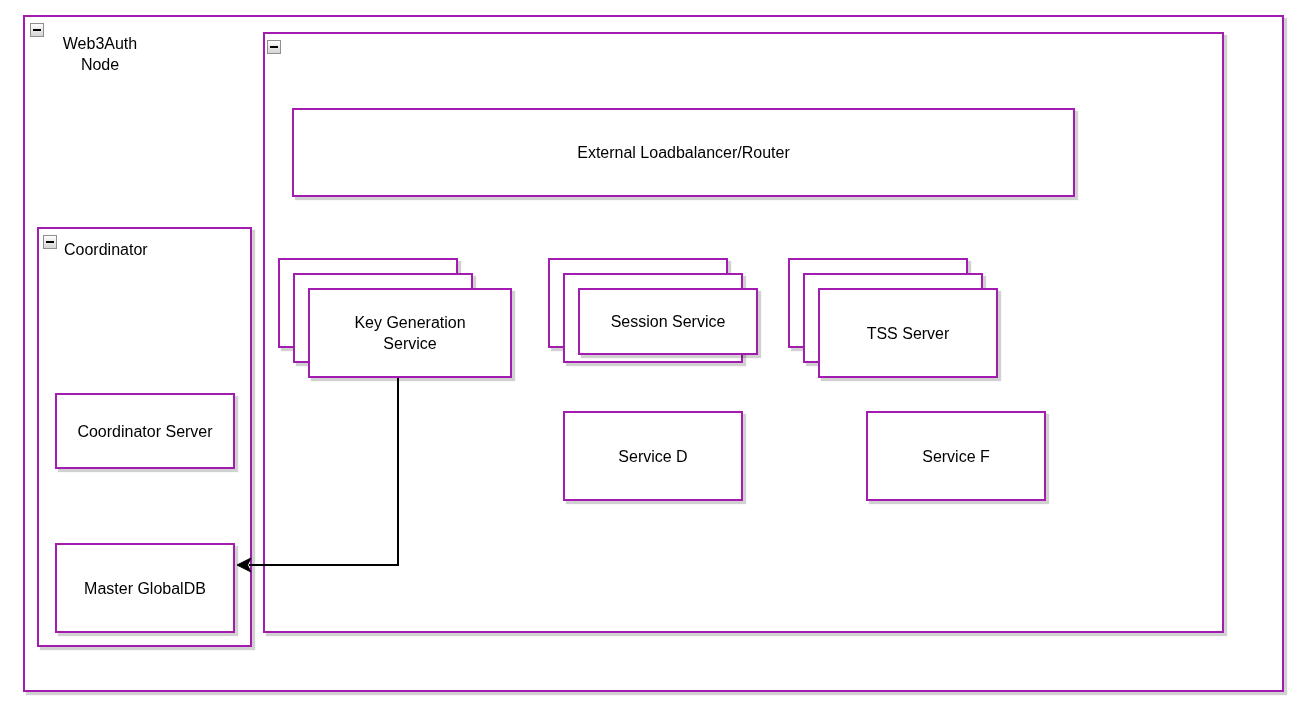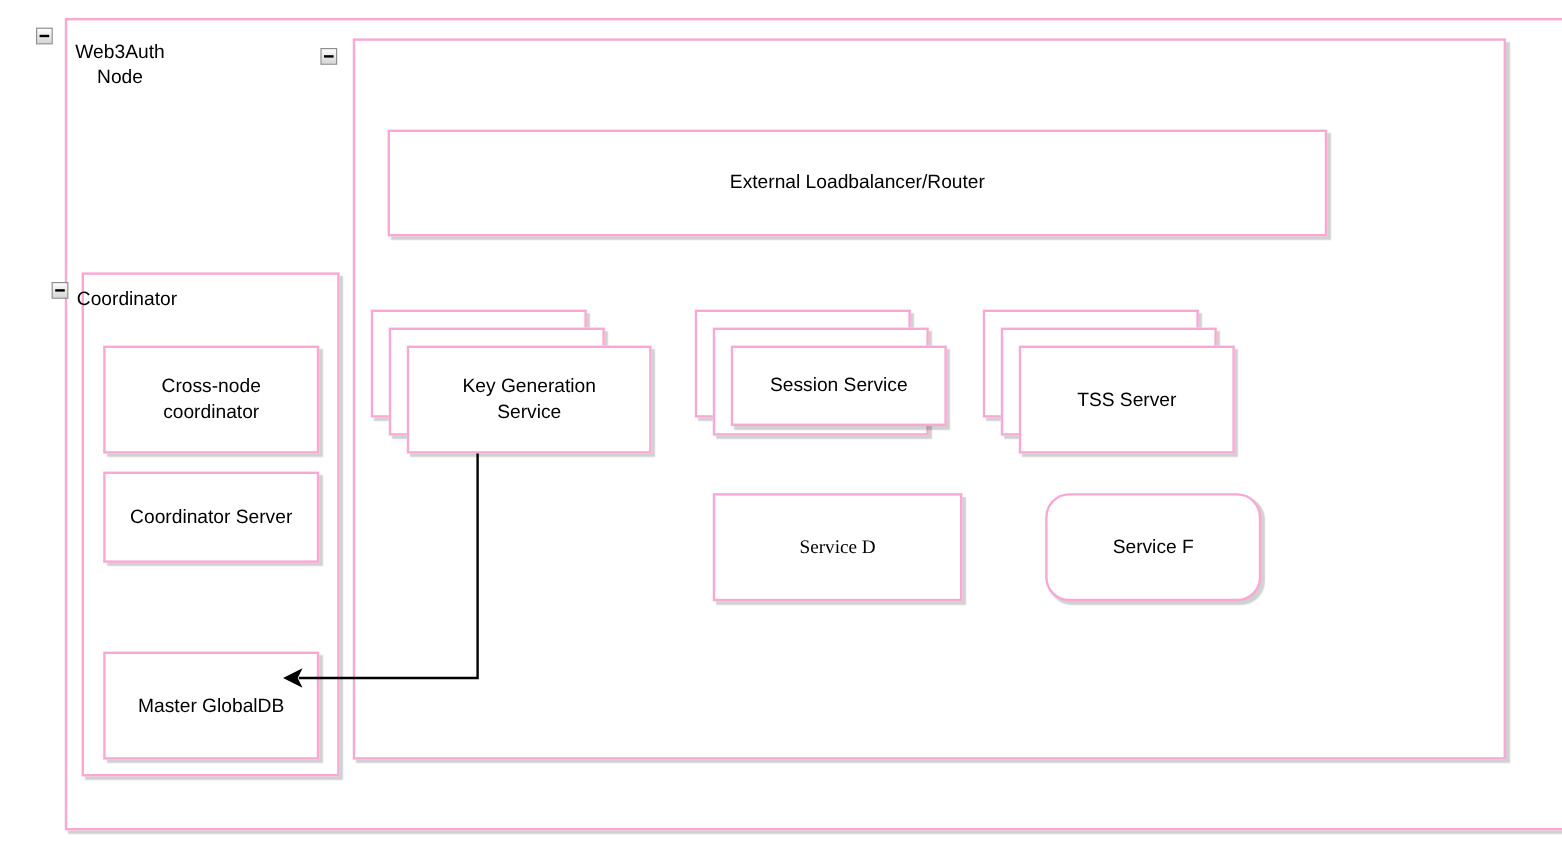--- a/index.html
+++ b/index.html
@@ -1,22 +1,22 @@
 <!DOCTYPE html>
 <html><head>
 <meta charset="utf-8">
 <style>
   html,body{margin:0;padding:0;background:#ffffff;}
   .canvas{
     position:relative;width:1302px;height:708px;background:#ffffff;
     font-family:"Liberation Sans", sans-serif;color:#000;overflow:hidden;
   }
   .box{
-    position:absolute;background:#ffffff;border:2px solid #f9a8d4;
-    box-sizing:border-box;box-shadow:3px 3px 1px rgba(0,0,0,0.18);margin-left:31px;
+    position:absolute;background:#ffffff;border:2px solid #a21caf;
+    box-sizing:border-box;box-shadow:3px 3px 1px rgba(0,0,0,0.18);
   }
   .group{background:#ffffff;}
   .shape-label{
     position:absolute;inset:0;display:flex;align-items:center;justify-content:center;
     text-align:center;font-size:16px;line-height:21px;white-space:pre-line;
   }
   .group-label{
     position:absolute;font-size:16px;line-height:21px;white-space:pre-line;
   }
   .group-label.centered{text-align:center;}
@@ -48,24 +48,20 @@
   <div class="box" style="left:292px;top:108px;width:783px;height:89px;">
     <div class="shape-label">External Loadbalancer/Router</div>
   </div>
 
   <div class="box group" style="left:37px;top:227px;width:215px;height:420px;"></div>
   <span class="collapse" style="left:43px;top:235px;">
       <span class="minus"></span>
     </span>
   <div class="group-label" style="left:64px;top:239px;">Coordinator</div>
 
-  <div class="box" style="left:55px;top:288px;width:180px;height:90px;">
-    <div class="shape-label">Cross-node
-coordinator</div>
-  </div>
 
   <div class="box" style="left:55px;top:393px;width:180px;height:76px;">
     <div class="shape-label">Coordinator Server</div>
   </div>
 
   <div class="box" style="left:55px;top:543px;width:180px;height:90px;">
     <div class="shape-label">Master GlobalDB</div>
   </div>
 
   <div class="box" style="left:278px;top:258px;width:180px;height:90px;"></div>
@@ -80,25 +76,25 @@
   <div class="box" style="left:578px;top:288px;width:180px;height:67px;">
     <div class="shape-label">Session Service</div>
   </div>
 
   <div class="box" style="left:788px;top:258px;width:180px;height:90px;"></div>
   <div class="box" style="left:803px;top:273px;width:180px;height:90px;"></div>
   <div class="box" style="left:818px;top:288px;width:180px;height:90px;">
     <div class="shape-label">TSS Server</div>
   </div>
 
-  <div class="box" style="left:563px;top:411px;width:208px;height:90px;font-family:Liberation Serif, serif;">
+  <div class="box" style="left:563px;top:411px;width:180px;height:90px;">
     <div class="shape-label">Service D</div>
   </div>
 
-  <div class="box" style="left:840px;top:411px;width:180px;height:90px;border-radius:20px;">
+  <div class="box" style="left:866px;top:411px;width:180px;height:90px;">
     <div class="shape-label">Service F</div>
   </div>
 
   <svg class="arrow-layer" width="1302" height="708" viewBox="0 0 1302 708">
     <path d="M 398 378 L 398 565 L 249 565" fill="none" stroke="#000000" stroke-width="2"></path>
     <path d="M 237 565 L 251 558 L 247.5 565 L 251 572 Z" fill="#000000" stroke="#000000" stroke-width="1"></path>
   </svg>
 
 </div>
 

